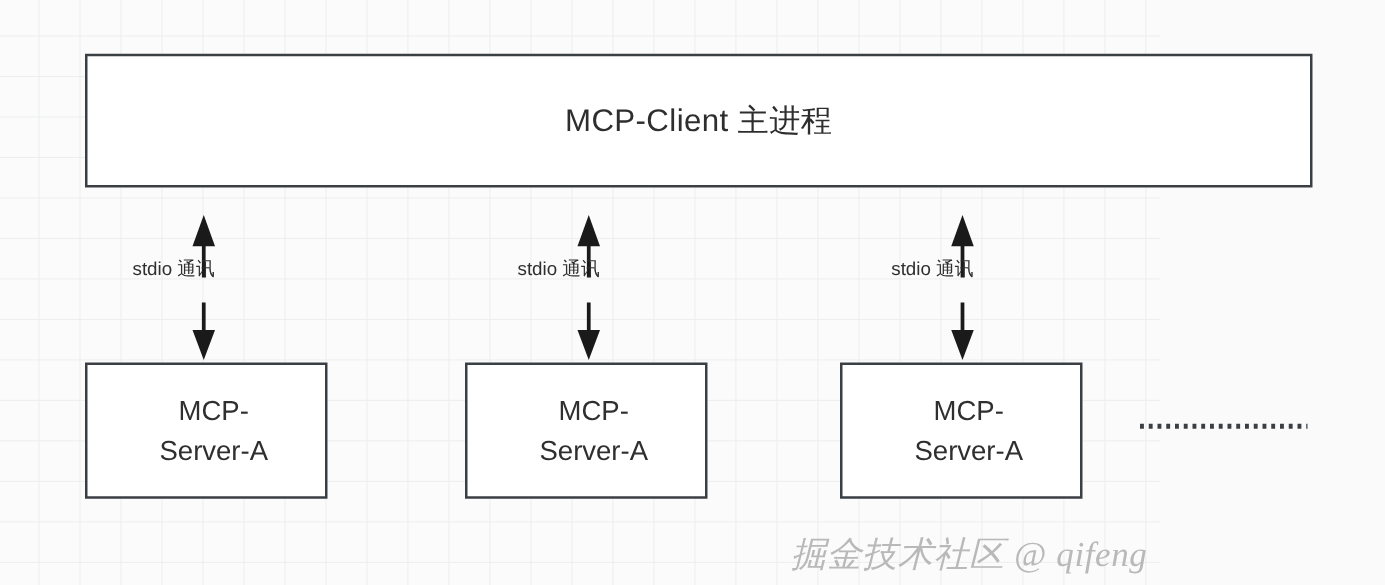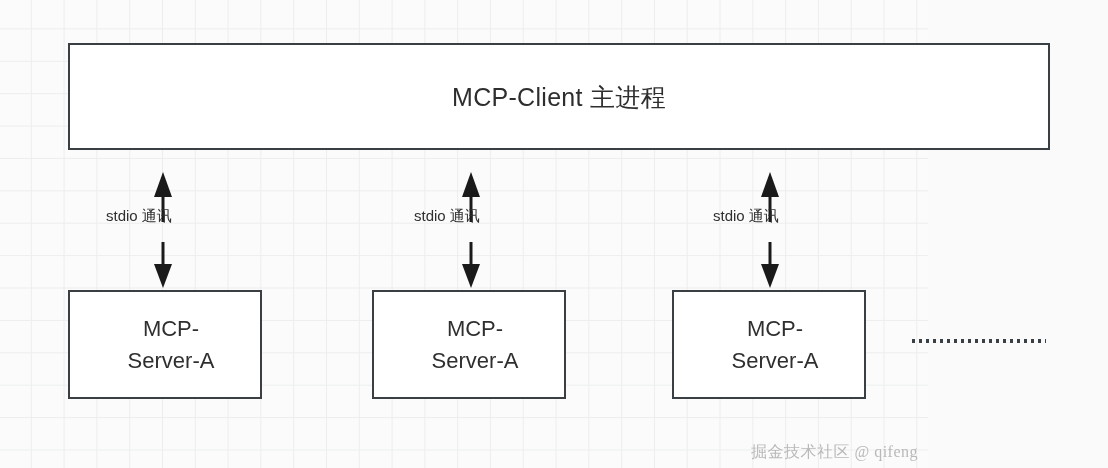--- a/index.html
+++ b/index.html
@@ -106,24 +106,25 @@
     background-size: 7px 4px;
     background-repeat: repeat-x;
   }
 
   
   #watermark {
     position: absolute;
     right: 10px;
     bottom: 5px;
     font-family: "Liberation Serif", "DejaVu Serif", serif;
-    font-size: 16px;
+    font-size: 28px;
     color: #b9b9b9;
     white-space: nowrap;
     letter-spacing: 0.5px;
+    font-style: italic;
   }
 </style>
 </head>
 <body>
 
 <div id="canvas">
 
   <div class="box" id="client-box">
     <span id="client-title">MCP-Client 主进程</span>
   </div>

